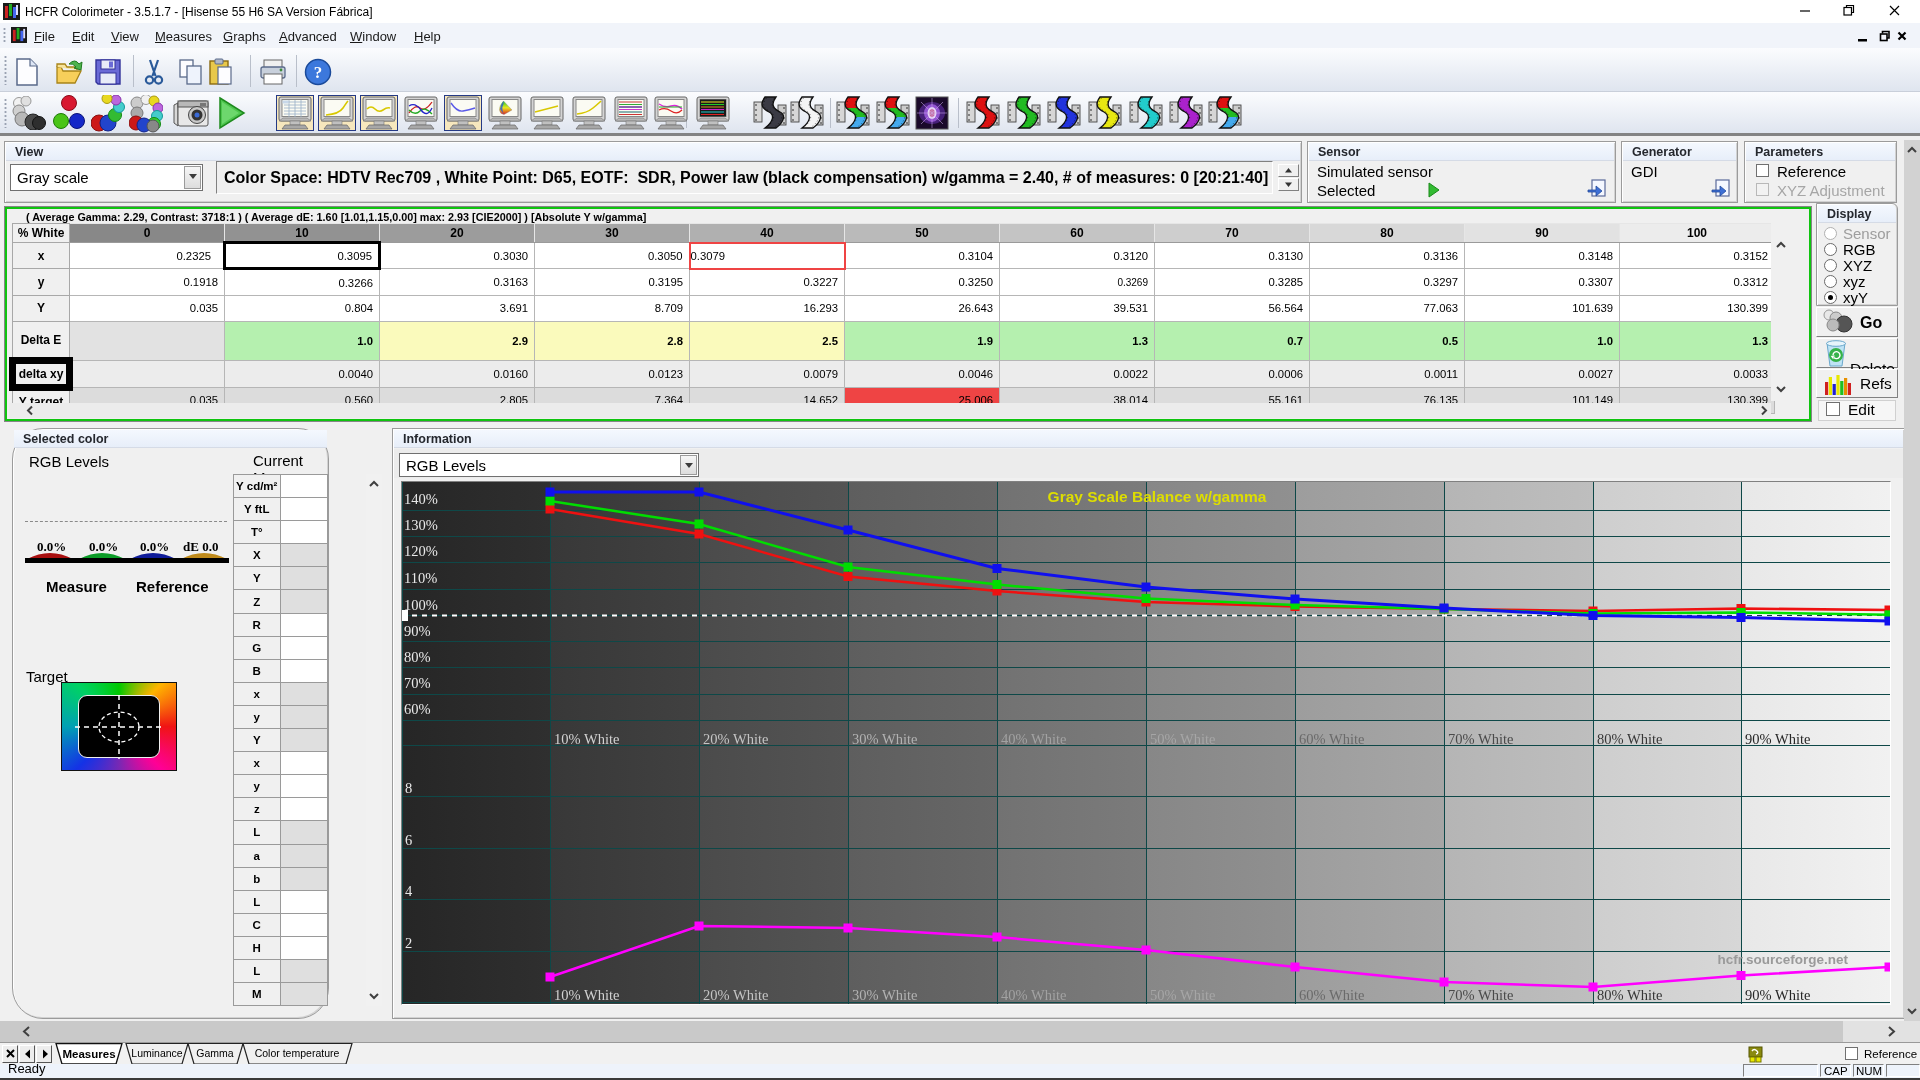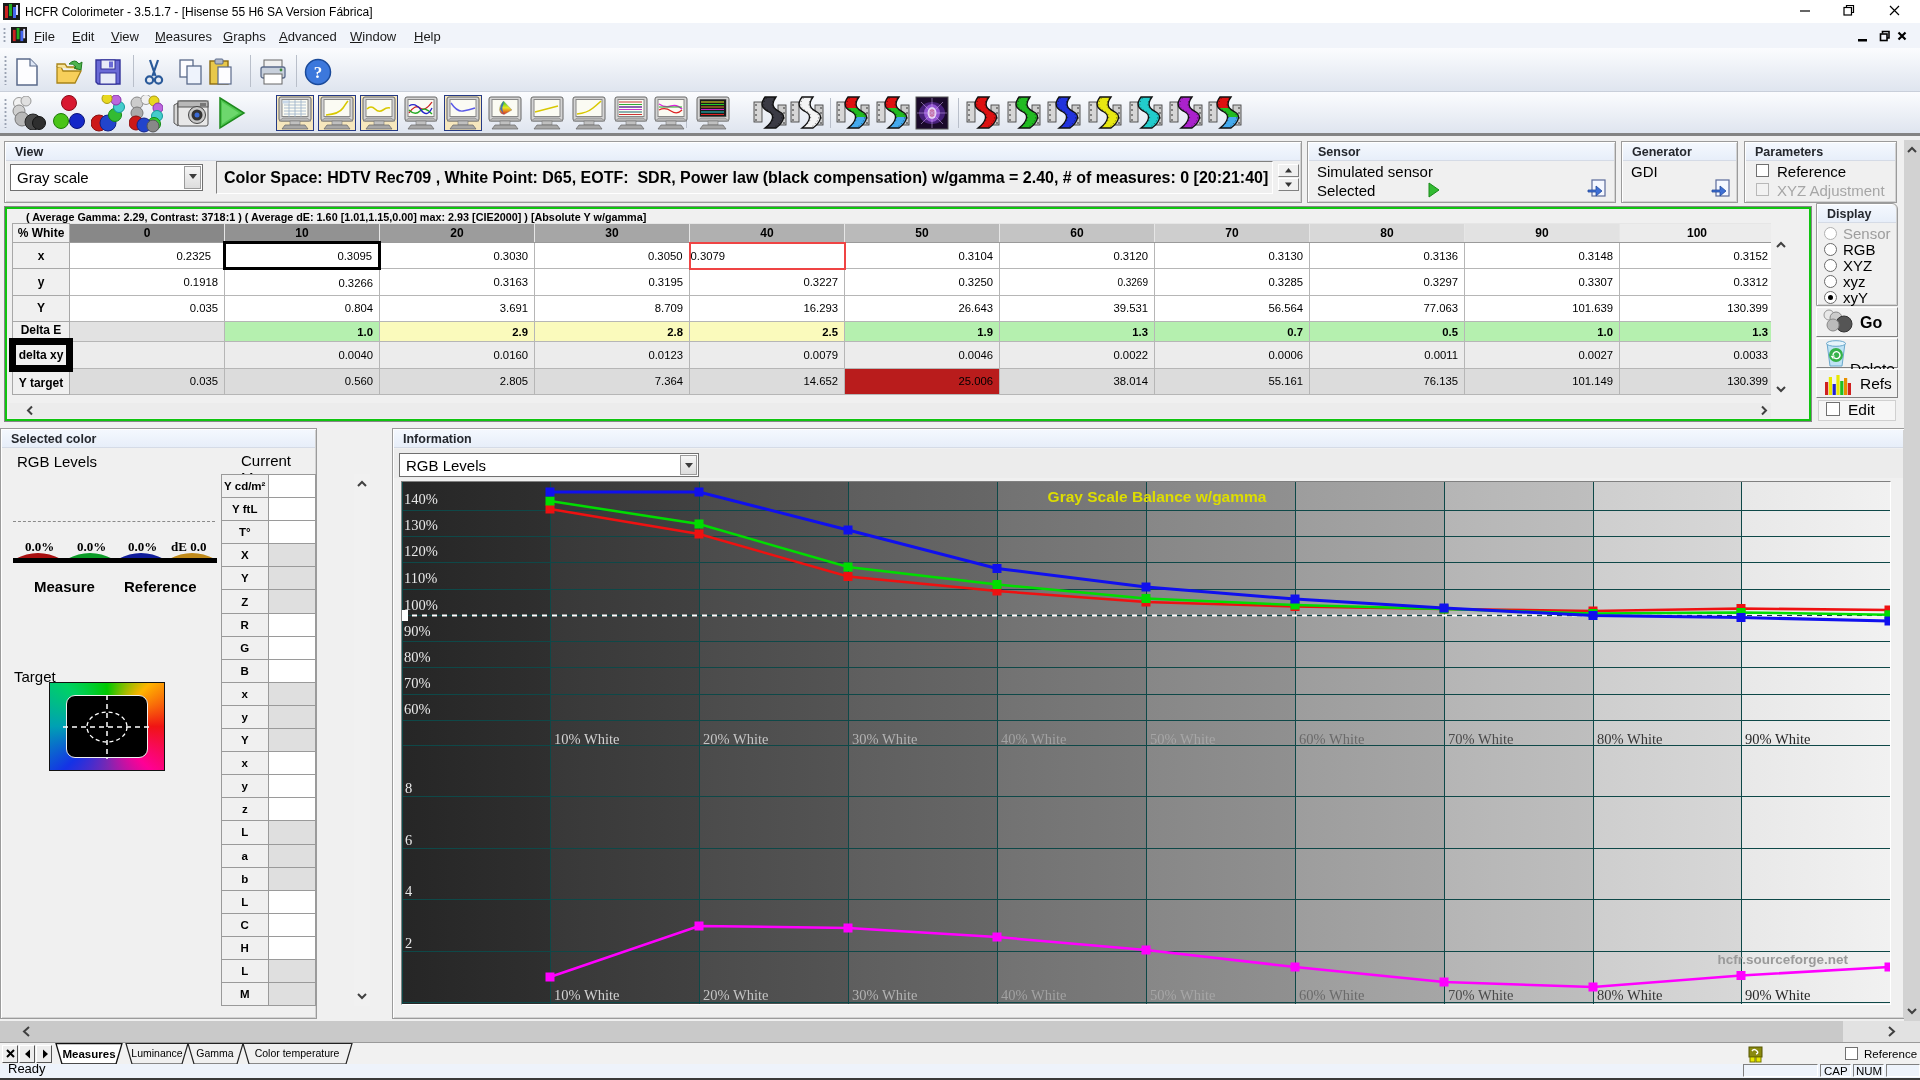--- a/index.html
+++ b/index.html
@@ -652,21 +652,21 @@
             <td style="background:#ffffff;border:1px solid #b6b6b6;font-size:11.3px;text-align:right;padding-right:6px;">3.691</td>
             <td style="background:#ffffff;border:1px solid #b6b6b6;font-size:11.3px;text-align:right;padding-right:6px;">8.709</td>
             <td style="background:#ffffff;border:1px solid #b6b6b6;font-size:11.3px;text-align:right;padding-right:6px;">16.293</td>
             <td style="background:#ffffff;border:1px solid #b6b6b6;font-size:11.3px;text-align:right;padding-right:6px;">26.643</td>
             <td style="background:#ffffff;border:1px solid #b6b6b6;font-size:11.3px;text-align:right;padding-right:6px;">39.531</td>
             <td style="background:#ffffff;border:1px solid #b6b6b6;font-size:11.3px;text-align:right;padding-right:6px;">56.564</td>
             <td style="background:#ffffff;border:1px solid #b6b6b6;font-size:11.3px;text-align:right;padding-right:6px;">77.063</td>
             <td style="background:#ffffff;border:1px solid #b6b6b6;font-size:11.3px;text-align:right;padding-right:6px;">101.639</td>
             <td style="background:#ffffff;border:1px solid #b6b6b6;font-size:11.3px;text-align:right;padding-right:6px;">130.399</td>
           </tr>
-          <tr style="height:20px;margin-top:24px;">
+          <tr style="height:39px;margin-top:24px;">
             <td style="background:#f0f0f0;border:1px solid #a8a8a8;font-weight:bold;font-size:12px;text-align:center;">Delta E</td>
             <td style="background:#e2e2e2;border:1px solid #b6b6b6;font-size:11.3px;font-weight:bold;text-align:right;padding-right:6px;"></td>
             <td style="background:#b5f0af;border:1px solid #b6b6b6;font-size:11.3px;font-weight:bold;text-align:right;padding-right:6px;">1.0</td>
             <td style="background:#fafabc;border:1px solid #b6b6b6;font-size:11.3px;font-weight:bold;text-align:right;padding-right:6px;">2.9</td>
             <td style="background:#fafabc;border:1px solid #b6b6b6;font-size:11.3px;font-weight:bold;text-align:right;padding-right:6px;">2.8</td>
             <td style="background:#fafabc;border:1px solid #b6b6b6;font-size:11.3px;font-weight:bold;text-align:right;padding-right:6px;">2.5</td>
             <td style="background:#b5f0af;border:1px solid #b6b6b6;font-size:11.3px;font-weight:bold;text-align:right;padding-right:6px;">1.9</td>
             <td style="background:#b5f0af;border:1px solid #b6b6b6;font-size:11.3px;font-weight:bold;text-align:right;padding-right:6px;">1.3</td>
             <td style="background:#b5f0af;border:1px solid #b6b6b6;font-size:11.3px;font-weight:bold;text-align:right;padding-right:6px;">0.7</td>
             <td style="background:#b5f0af;border:1px solid #b6b6b6;font-size:11.3px;font-weight:bold;text-align:right;padding-right:6px;">0.5</td>
@@ -687,21 +687,21 @@
             <td style="background:#ececec;border:1px solid #b6b6b6;font-size:11.3px;text-align:right;padding-right:6px;">0.0027</td>
             <td style="background:#ececec;border:1px solid #b6b6b6;font-size:11.3px;text-align:right;padding-right:6px;">0.0033</td>
           </tr>
           <tr style="height:26.4px;">
             <td style="background:#f0f0f0;border:1px solid #a8a8a8;font-weight:bold;font-size:12px;text-align:center;">Y target</td>
             <td style="background:#dcdcdc;border:1px solid #b6b6b6;font-size:11.3px;text-align:right;padding-right:6px;">0.035</td>
             <td style="background:#dcdcdc;border:1px solid #b6b6b6;font-size:11.3px;text-align:right;padding-right:6px;">0.560</td>
             <td style="background:#dcdcdc;border:1px solid #b6b6b6;font-size:11.3px;text-align:right;padding-right:6px;">2.805</td>
             <td style="background:#dcdcdc;border:1px solid #b6b6b6;font-size:11.3px;text-align:right;padding-right:6px;">7.364</td>
             <td style="background:#dcdcdc;border:1px solid #b6b6b6;font-size:11.3px;text-align:right;padding-right:6px;">14.652</td>
-            <td style="background:#b91c1c;border:1px solid #b6b6b6;font-size:11.3px;text-align:right;padding-right:6px;">25.006</td>
+            <td style="background:#ef4444;border:1px solid #b6b6b6;font-size:11.3px;text-align:right;padding-right:6px;">25.006</td>
             <td style="background:#dcdcdc;border:1px solid #b6b6b6;font-size:11.3px;text-align:right;padding-right:6px;">38.014</td>
             <td style="background:#dcdcdc;border:1px solid #b6b6b6;font-size:11.3px;text-align:right;padding-right:6px;">55.161</td>
             <td style="background:#dcdcdc;border:1px solid #b6b6b6;font-size:11.3px;text-align:right;padding-right:6px;">76.135</td>
             <td style="background:#dcdcdc;border:1px solid #b6b6b6;font-size:11.3px;text-align:right;padding-right:6px;">101.149</td>
             <td style="background:#dcdcdc;border:1px solid #b6b6b6;font-size:11.3px;text-align:right;padding-right:6px;">130.399</td>
           </tr>
         </tbody>
       </table>
     </div>
 
@@ -763,21 +763,21 @@
       <rect x="12.4" y="3" width="3.2" height="20" fill="#e8e800"></rect>
     <rect x="16.2" y="9" width="3.2" height="14" fill="#20c020"></rect>
       <rect x="20" y="6" width="3.2" height="17" fill="#e89000"></rect>
     <rect x="23.8" y="11" width="3.2" height="12" fill="#d02020"></rect>
   </svg>
   <div class="abs" style="left:2px;top:197px;width:78px;height:21px;background:#f6f6f6;border:1px solid #d0d0d0;"></div>
   <div class="abs" style="left:10px;top:199px;width:14px;height:14px;background:#fff;border:1px solid #707070;"></div>
   <div class="abs" style="left:32px;top:198px;font-size:15.5px;">Edit</div>
 </div>
 
-<div class="panel" style="left:0;top:428px;width:317px;height:591px;">
+<div class="panel" style="left:12px;top:428px;width:317px;height:591px;border-radius:31px;">
   <div class="ptitle">Selected color</div>
   <div class="abs" style="left:16px;top:24px;font-size:15px;color:#000;">RGB Levels</div>
   <div class="abs" style="left:240px;top:23px;font-size:15px;color:#000;">Current Measure</div>
   <div class="abs" style="left:12px;top:92px;width:202px;height:1px;border-top:1.5px dashed #8a8a8a;"></div>
   <div class="b" style="position:absolute;top:110px;font-family:'Liberation Serif',serif;font-size:13px;white-space:nowrap;">
     <span class="abs" style="left:24px;">0.0%</span>
       <span class="abs" style="left:76px;">0.0%</span>
     <span class="abs" style="left:127px;">0.0%</span>
       <span class="abs" style="left:170px;">dE 0.0</span>
   </div>

